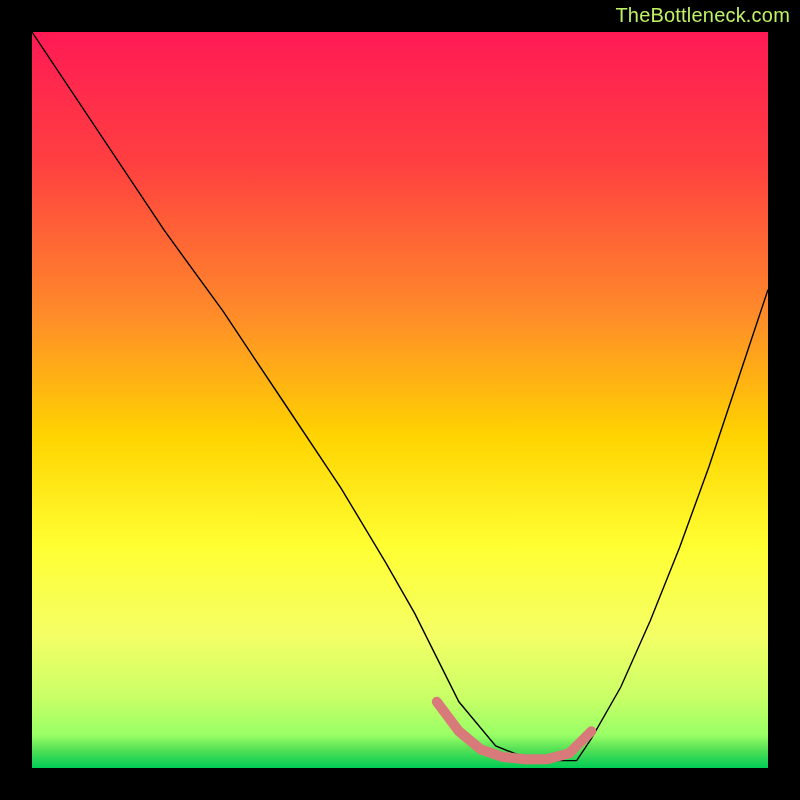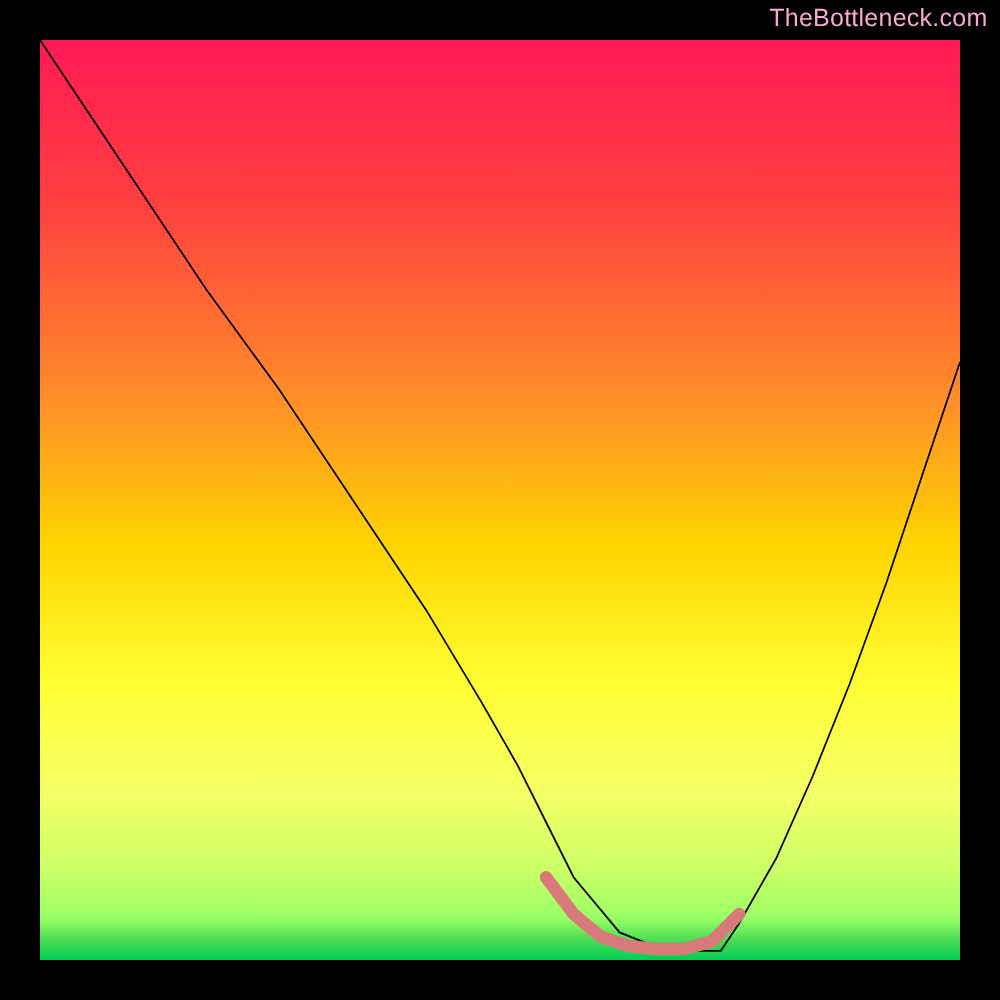--- a/index.html
+++ b/index.html
@@ -16,21 +16,21 @@
     width: 800px;
     height: 800px;
   }
   svg {
     display: block;
   }
   .watermark {
     position: absolute;
     top: 4px;
     right: 10px;
-    color: #f9a8d4;
+    color: #bef264;
     font-size: 20px;
     font-weight: 500;
     letter-spacing: 0.2px;
     user-select: none;
   }
 </style>
 </head>
 <body>
 
 <div class="chart-container">

